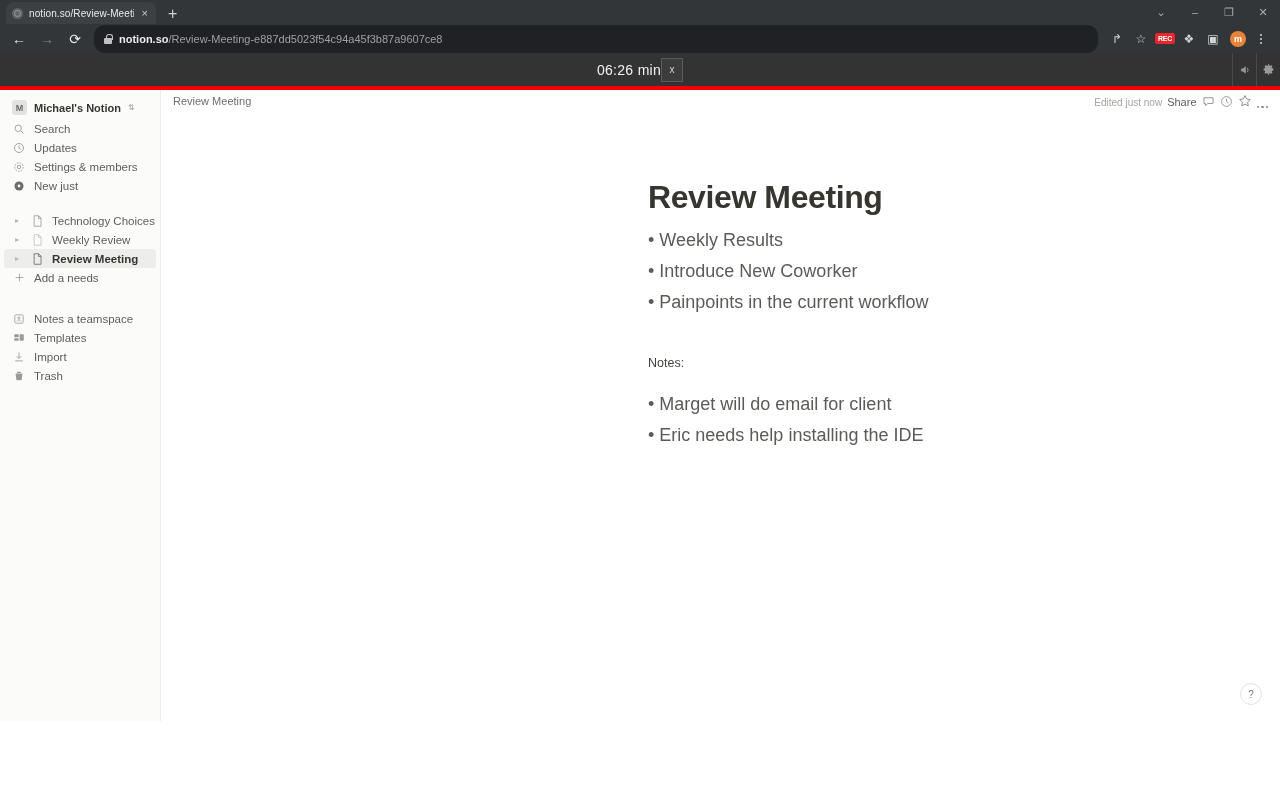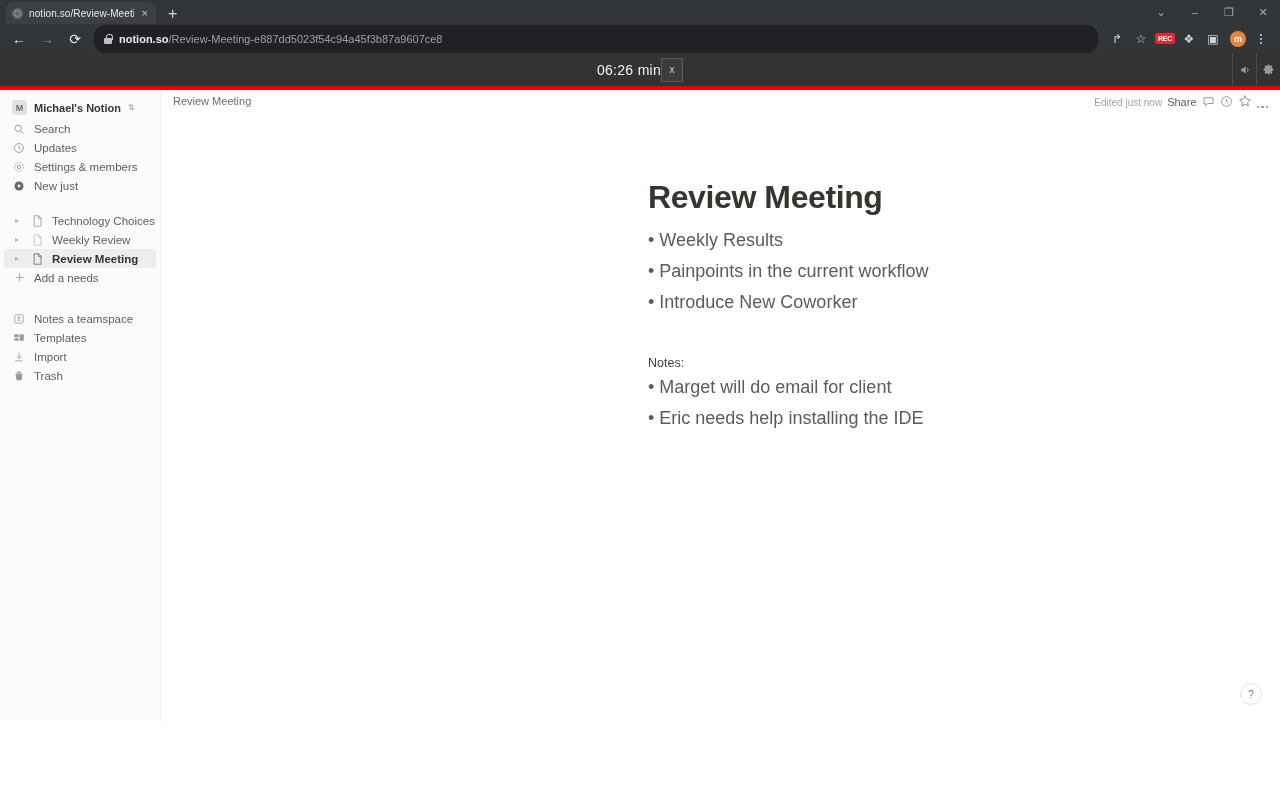--- a/index.html
+++ b/index.html
@@ -116,21 +116,21 @@
   .share { font-size: 11px; color: #5f5e5b; }
   .tico { color: #8f8e8a; display: flex; align-items: center; justify-content: center; }
   .dots { display: flex; gap: 2px; align-items: center; }
   .dots i { width: 2.5px; height: 2.5px; border-radius: 50%; background: #8f8e8a; display: block; }
 
   .doc { padding: 68px 0 0 487px; }
   .doc h1 { font-size: 32px; font-weight: bold; color: #37352f; letter-spacing: -.4px;
             line-height: 1.1; margin-bottom: 16px; }
   .bullet { font-size: 18px; color: #5c5b58; line-height: 1; margin-bottom: 13px; }
   .spacer { height: 32px; }
-  .plain { font-size: 12.5px; color: #44423e; margin-bottom: 8px; }
+  .plain { font-size: 12.5px; color: #44423e; margin-bottom: 25px; }
 
   .helpbtn { position: absolute; right: 18px; bottom: 16px; width: 22px; height: 22px;
              border-radius: 50%; border: 1px solid #e3e2e0; background: #fff;
              display: flex; align-items: center; justify-content: center;
              font-size: 10px; color: #77766f; }
 
   .page-bottom { width: 1280px; height: 82px; background: #ffffff; border-top: 2px solid #0a0a0a; }
 </style>
 </head>
 <body>
@@ -362,22 +362,22 @@
               <i></i>
               <i></i>
               <i></i>
             </span>
         </div>
       </div>
 
       <div class="doc">
         <h1>Review Meeting</h1>
         <div class="bullet">• Weekly Results</div>
+        <div class="bullet">• Introduce New Coworker</div>
         <div class="bullet">• Painpoints in the current workflow</div>
-        <div class="bullet">• Introduce New Coworker</div>
         <div class="spacer"></div>
         <div class="plain">Notes:</div>
         <div class="bullet">• Marget will do email for client</div>
         <div class="bullet">• Eric needs help installing the IDE</div>
       </div>
 
       <div class="helpbtn">?</div>
     </div>
   </div>
 </div>

